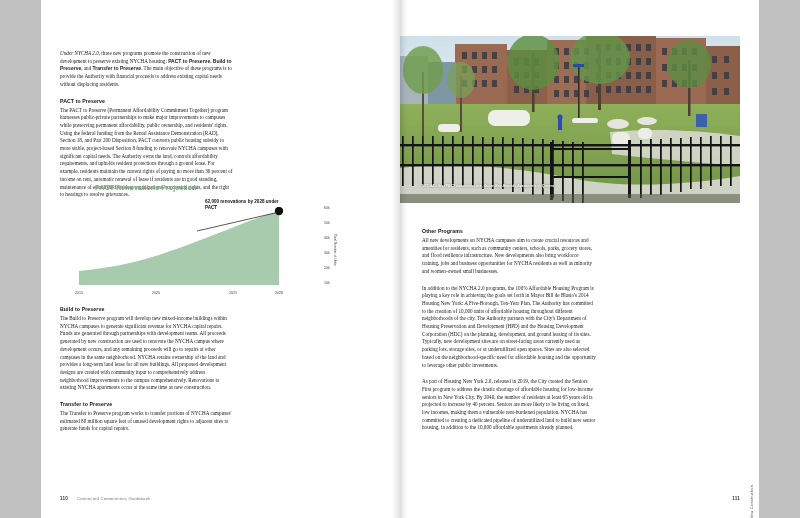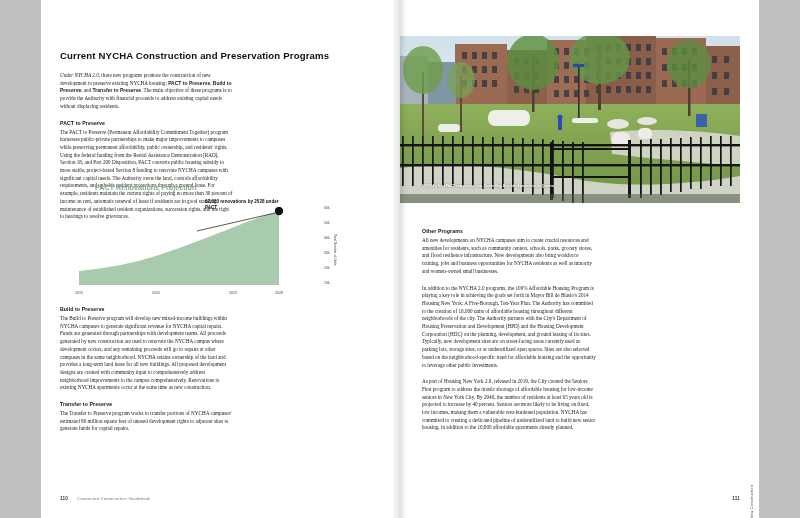--- a/index.html
+++ b/index.html
@@ -220,21 +220,20 @@
   .folio-right { right: 19px; font-weight: bold; }
 </style>
 </head>
 <body>
 
 <div class="spread">
 
   <div class="page page-left">
 
     <div class="lp-inner">
-      <h1 class="section-title">Current NYCHA Construction and Preservation Programs</h1>
 
       <p class="body-text"><span class="em">Under NYCHA 2.0,</span><span> three new programs promote the construction of new development to preserve existing NYCHA housing: </span><span class="bold">PACT to Preserve</span><span>, </span><span class="bold">Build to Preserve</span><span>, and </span><span class="bold">Transfer to Preserve</span><span>. The main objective of these programs is to provide the Authority with financial proceeds to address existing capital needs without displacing residents.</span></p>
 
       <div>
         <div class="subhead">PACT to Preserve</div>
         <p class="body-text">The PACT to Preserve (Permanent Affordability Commitment Together) program harnesses public-private partnerships to make major improvements to campuses while preserving permanent affordability, public ownership, and residents' rights. Using the federal funding from the Rental Assistance Demonstration (RAD), Section 18, and Part 200 Disposition, PACT converts public housing subsidy to more stable, project-based Section 8 funding to renovate NYCHA campuses with significant capital needs. The Authority owns the land, controls affordability requirements, and upholds resident protections through a ground lease. For example, residents maintain the current rights of paying no more than 30 percent of income on rent, automatic renewal of lease if residents are in good standing, maintenance of established resident organizations, succession rights, and the right to hearings to resolve grievances.</p>
       </div>
     </div>
 
     <div class="chart-wrap">

